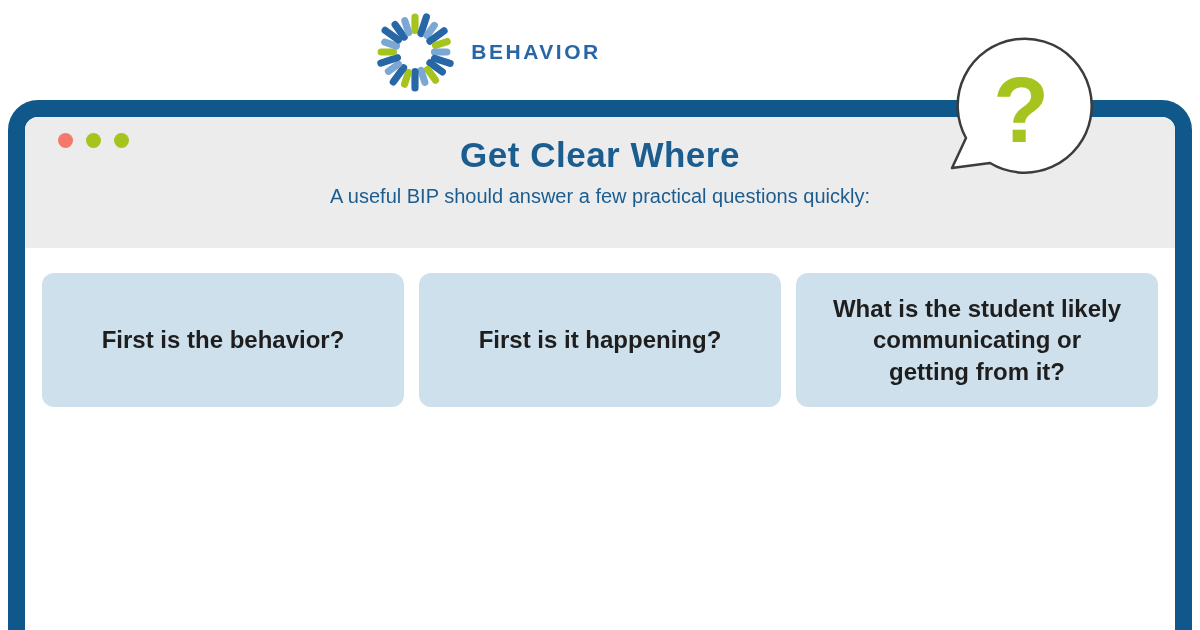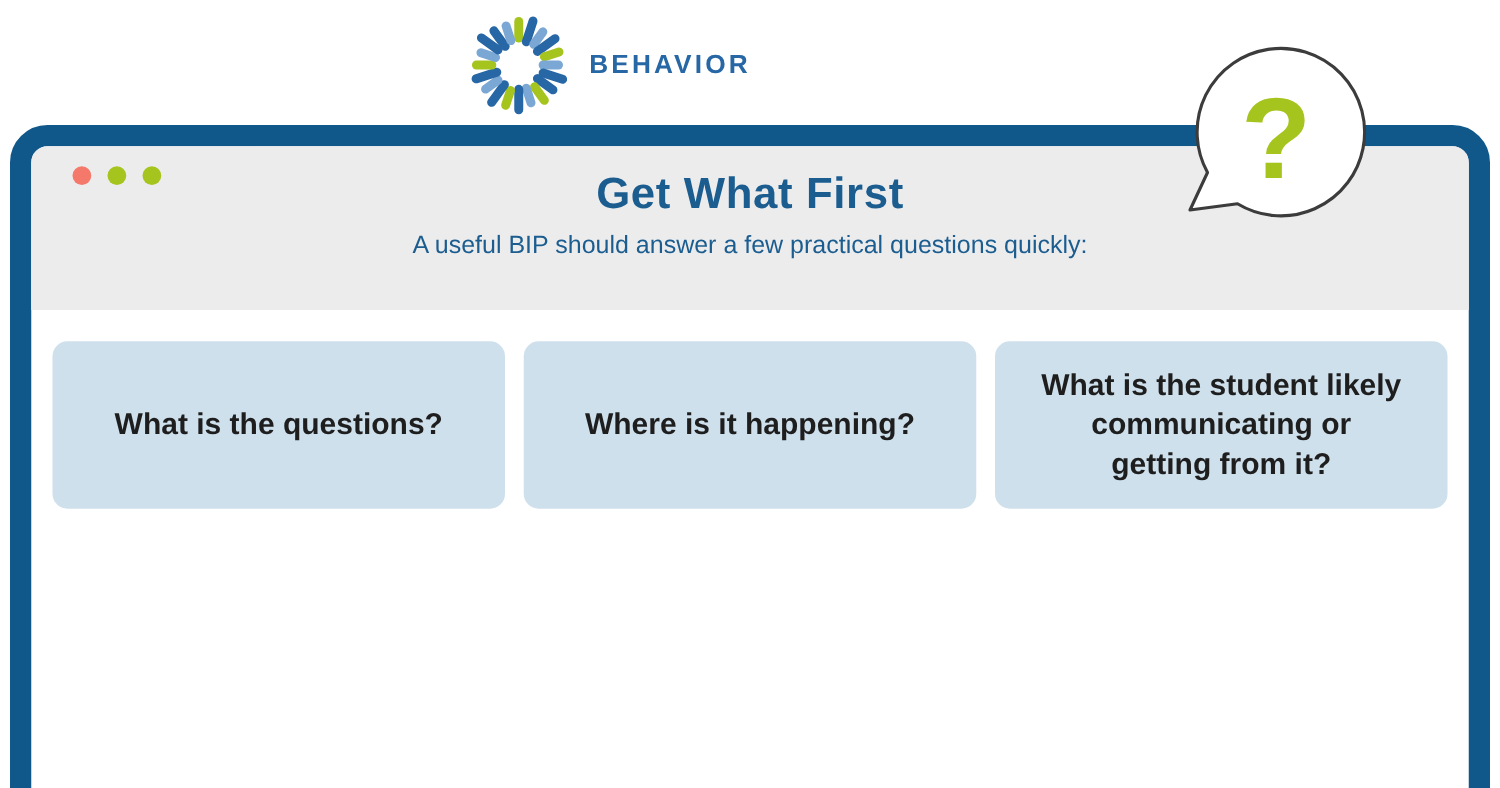--- a/index.html
+++ b/index.html
@@ -157,30 +157,30 @@
   </div>
 </div>
 
 <div class="window">
   <div class="window-header">
     <div class="traffic-dots">
       <span class="dot dot--salmon"></span>
       <span class="dot dot--green"></span>
       <span class="dot dot--green"></span>
     </div>
-    <h1 class="page-title">Get What First</h1>
+    <h1 class="page-title">Get Clear Where</h1>
     <p class="page-subtitle">A useful BIP should answer a few practical questions quickly:</p>
   </div>
 
   <div class="cards-grid">
       <div class="card">
-        <div>What is the questions?</div>
+        <div>First is the behavior?</div>
       </div>
       <div class="card">
-        <div>Where is it happening?</div>
+        <div>First is it happening?</div>
       </div>
       <div class="card">
         <div>What is the student likely<br>communicating or<br>getting from it?</div>
       </div>
     </div>
 </div>
 
 <svg class="question-bubble" viewBox="0 0 150 150">
   <path d="M 16 108 A 67 67 0 1 1 40 133 L 2 138 Z" fill="#ffffff" stroke="#3C3C3C" stroke-width="2.5" stroke-linejoin="round"></path>
   <text x="71" y="112" text-anchor="middle">?</text>

